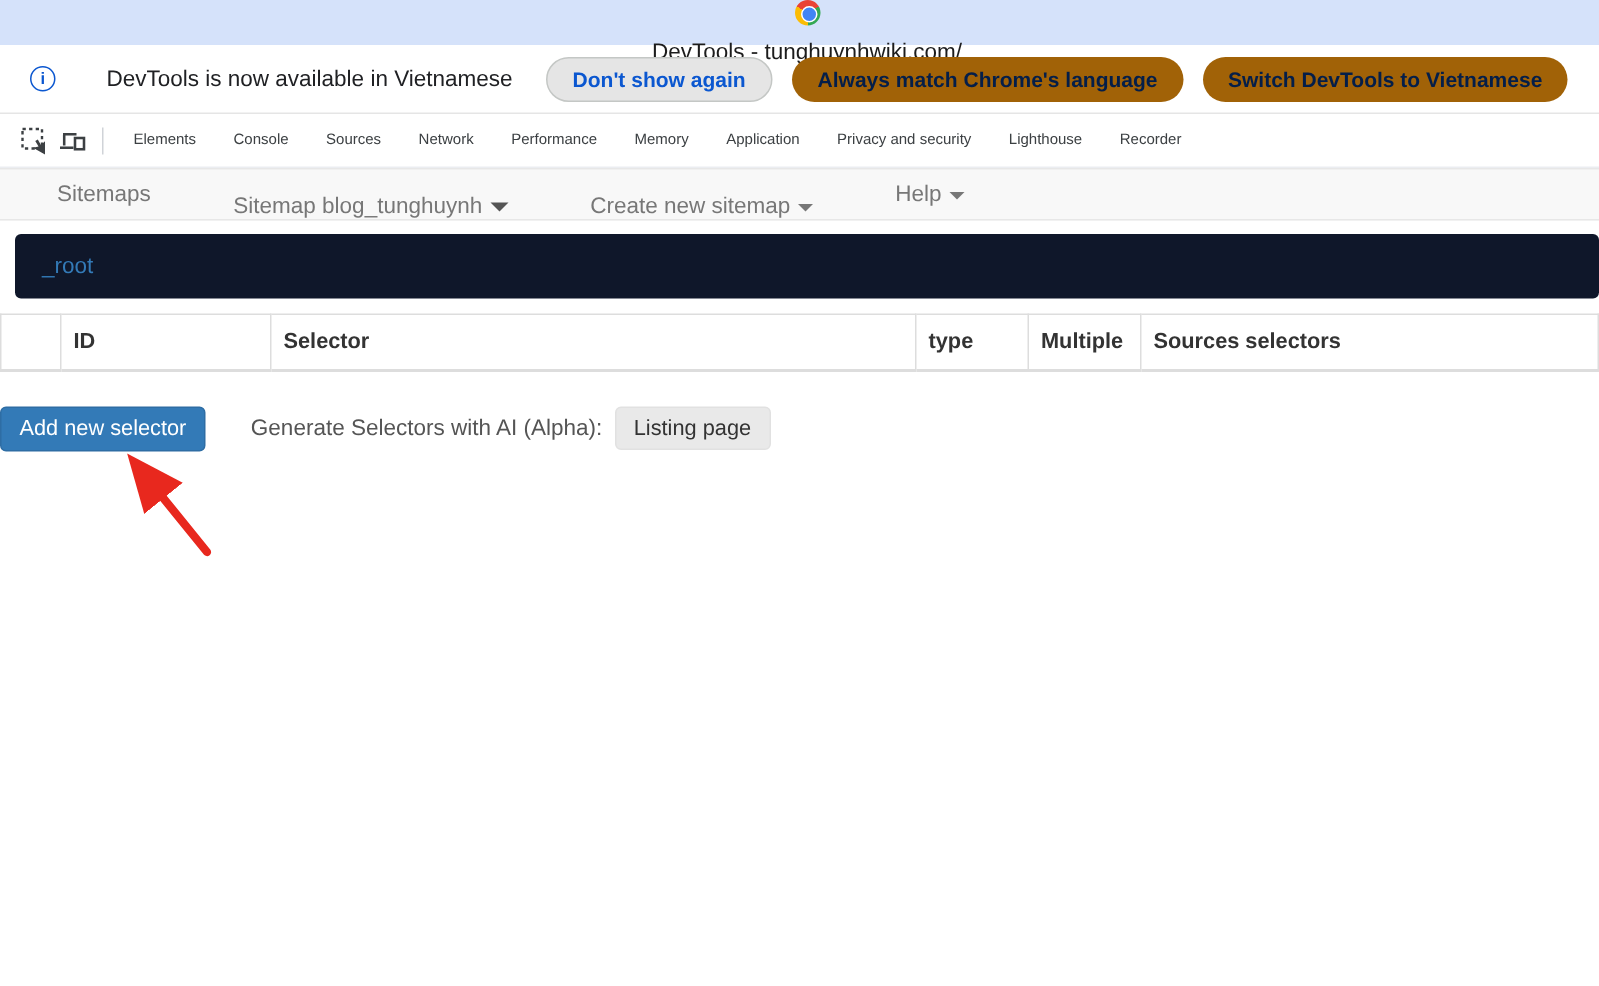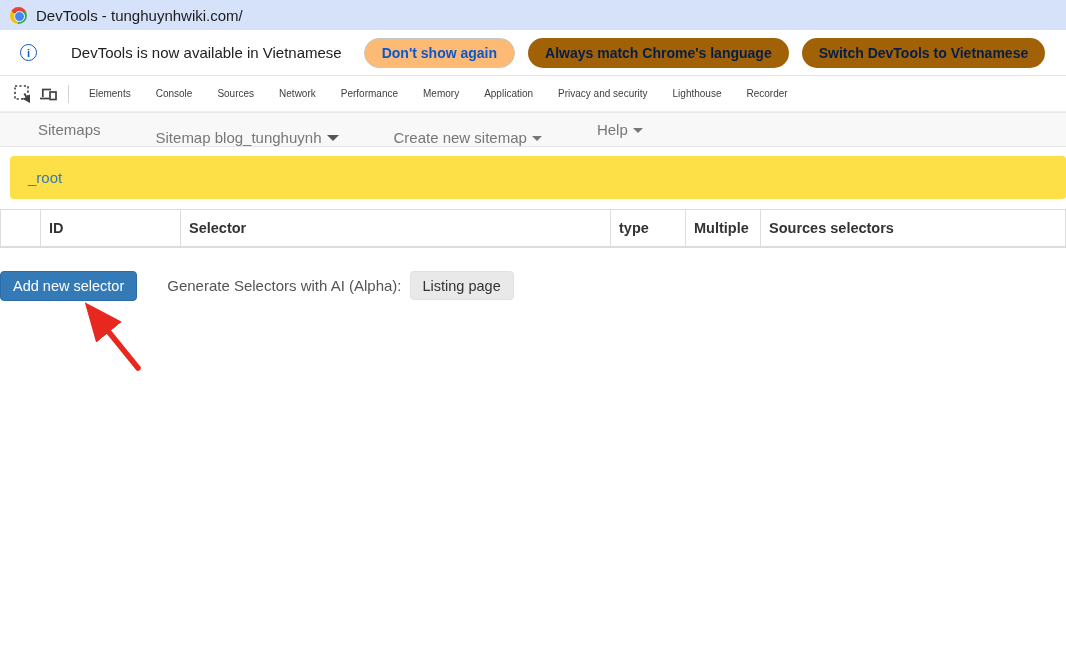--- a/index.html
+++ b/index.html
@@ -2,21 +2,21 @@
 <html><head>
 <meta charset="utf-8">
 <style>
   * { margin: 0; padding: 0; box-sizing: border-box; }
   html, body { width: 1066px; height: 657px; background: #fff; overflow: hidden; }
   body { font-family: "Liberation Sans", sans-serif; position: relative; }
 
   
   .titlebar {
     height: 30px; background: #d5e2fa; display: flex; align-items: center;
-    padding-left: 10px; gap: 9px;
+    padding-left: 10px; gap: 9px; flex-direction: column;
   }
   .chrome-logo {
     width: 17px; height: 17px; border-radius: 50%;
     background: conic-gradient(from 60deg, #34a853 0 120deg, #fbbc05 120deg 240deg, #ea4335 240deg 360deg);
     position: relative; flex: 0 0 auto;
   }
   .chrome-logo::after {
     content: ""; position: absolute; left: 4px; top: 4px; width: 9px; height: 9px;
     background: #4285f4; border: 1.5px solid #fff; border-radius: 50%;
   }
@@ -31,21 +31,21 @@
     width: 17px; height: 17px; border: 1.6px solid #0b57d0; border-radius: 50%;
     color: #0b57d0; font-size: 11px; font-weight: bold; display: inline-flex;
     align-items: center; justify-content: center; flex: 0 0 auto;
   }
   .infobar-msg { font-size: 15px; color: #202124; margin-left: 34px; }
   .pill {
     border-radius: 16px; height: 30px; padding: 0 17px; font-size: 14px; font-weight: bold;
     display: inline-flex; align-items: center; cursor: pointer; border: none;
     font-family: "Liberation Sans", sans-serif;
   }
-  .pill-outline { background: #fdba74; border: 1px solid #c4c7c5; color: #0b57d0; margin-left: 22px; }
+  .pill-outline { background: #e5e5e5; border: 1px solid #c4c7c5; color: #0b57d0; margin-left: 22px; }
   .pill-tonal { background: #a16207; color: #041e49; margin-left: 13px; }
 
   
   .tabbar {
     height: 36px; background: #ffffff; border-bottom: 1px solid #ebedf1;
     display: flex; align-items: center; padding-left: 10px;
   }
   .toolbar-icon-btn { width: 26px; height: 26px; display: inline-flex; align-items: center; justify-content: center; cursor: pointer; }
   .tab-divider { width: 1px; height: 18px; background: #d0d3d8; margin: 0 8px 0 6px; }
   .devtab {
@@ -64,21 +64,21 @@
   .nav-item.spaced { margin-right: 25px; margin-top: 15px; }
   .caret {
     display: inline-block; width: 0; height: 0; margin-top: 2px;
     border-left: 5px solid transparent; border-right: 5px solid transparent; border-top: 5px solid #777;
   }
   .caret.bold { border-left-width: 6px; border-right-width: 6px; border-top-width: 6px; border-top-color: #555; }
 
   
   .breadcrumb-wrap { padding: 9px 0 10px 10px; }
   .breadcrumb {
-    background: #fde047; border-radius: 4px; height: 43px; display: flex; align-items: center;
+    background: #0f172a; border-radius: 4px; height: 43px; display: flex; align-items: center;
     padding-left: 18px; font-size: 15px;
   }
   .breadcrumb a { color: #337ab7; text-decoration: none; cursor: pointer; }
 
   
   table.selectors { width: 100%; border-collapse: collapse; font-size: 14.5px; color: #333; }
   table.selectors th {
     border: 1px solid #ddd; border-bottom: 2px solid #ddd;
     text-align: left; font-weight: bold; padding: 9px 8px; height: 37px;
   }

